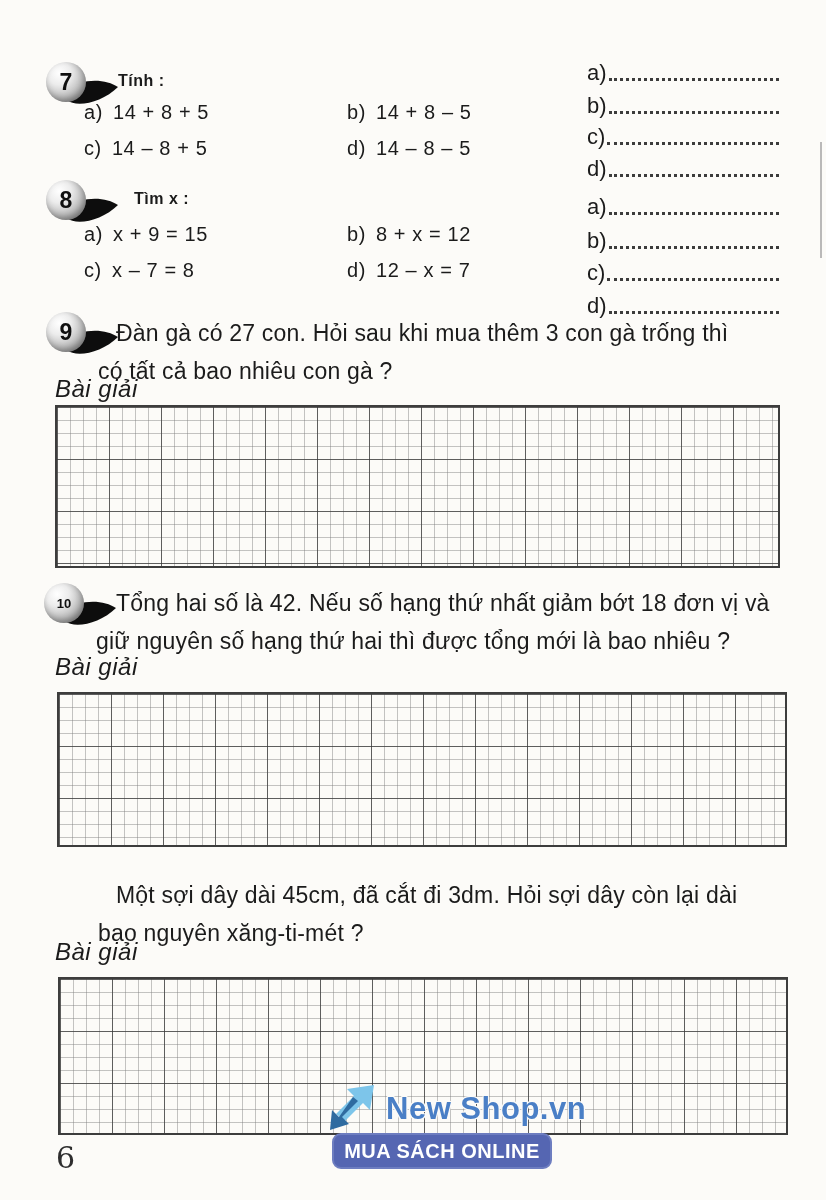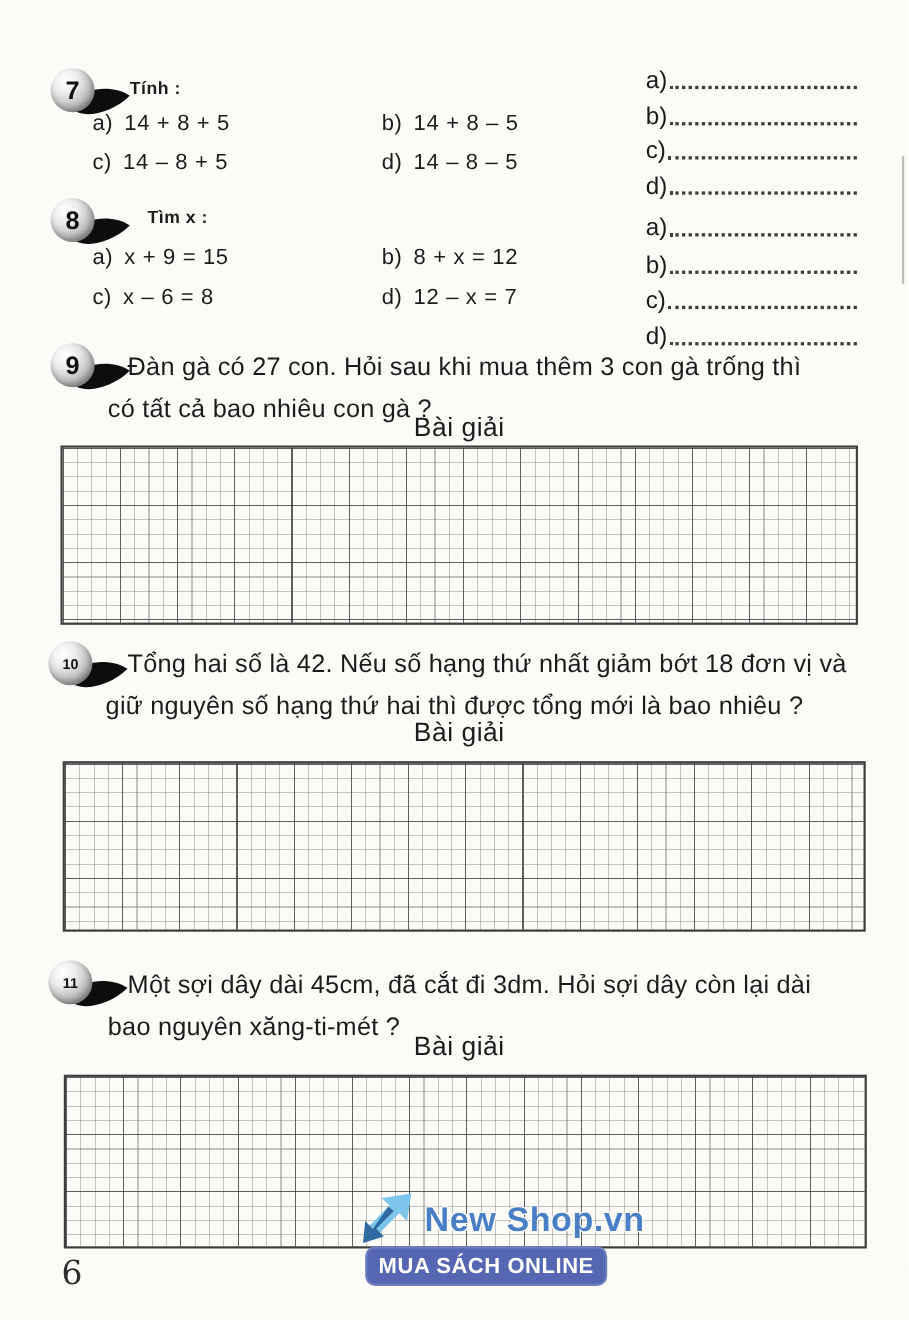--- a/index.html
+++ b/index.html
@@ -12,22 +12,22 @@
   .badge .ball{position:absolute;left:0;top:0;width:40px;height:40px;border-radius:50%;
     background:radial-gradient(circle at 33% 28%, #ffffff 0%, #ececec 30%, #bdbdbd 62%, #8f8f8f 88%, #7a7a7a 100%);
     box-shadow:inset -2px -3px 6px rgba(0,0,0,.28);
     display:flex;align-items:center;justify-content:center;font-weight:bold;font-size:23px;color:#101010;}
   .badge.wide .ball{font-size:13px;}
 
   .ex-title{position:absolute;font-weight:bold;font-size:16px;letter-spacing:.5px;white-space:nowrap;}
   .eq{position:absolute;font-size:20px;letter-spacing:.6px;white-space:nowrap;}
   .eq .lbl{margin-right:10px;}
   .prob{position:absolute;font-size:23px;letter-spacing:.2px;white-space:nowrap;}
-  .solution{position:absolute;left:55px;width:725px;text-align:center;
-            font-size:24px;letter-spacing:.5px;}
+  .solution{position:absolute;left:55px;width:725px;
+            font-style:italic;font-size:24px;letter-spacing:.5px;}
 
   .ans-row{position:absolute;left:587px;width:192px;height:28px;display:flex;align-items:flex-end;}
   .ans-lbl{font-size:22px;line-height:1;}
   .ans-dots{flex:1;border-bottom:3px dotted #3c3c3c;margin:0 0 3px 2px;}
 
   .grid{position:absolute;border:2px solid #3d3d3d;box-sizing:border-box;
     background-image:
       repeating-linear-gradient(to right, rgba(55,55,55,.72) 0 1px, transparent 1px 52px),
       repeating-linear-gradient(to bottom, rgba(55,55,55,.72) 0 1px, transparent 1px 52px),
       repeating-linear-gradient(to right, rgba(125,125,125,.45) 0 1px, transparent 1px 13px),
@@ -116,21 +116,21 @@
     </div>
   </div>
   <div class="ex-title" style="left:134px;top:190px">Tìm x :</div>
   <div class="eq" style="left:84px;top:223px">
     <span class="lbl">a)</span><span>x + 9 = 15</span>
   </div>
   <div class="eq" style="left:347px;top:223px">
     <span class="lbl">b)</span><span>8 + x = 12</span>
   </div>
   <div class="eq" style="left:84px;top:259px">
-    <span class="lbl">c)</span><span>x – 6 = 8</span>
+    <span class="lbl">c)</span><span>x – 7 = 8</span>
   </div>
   <div class="eq" style="left:347px;top:259px">
     <span class="lbl">d)</span><span>12 – x = 7</span>
   </div>
 
   <div class="badge" style="left:46px;top:312px">
     <svg class="swoosh" width="58" height="34" viewBox="0 0 58 34">
       <path d="M2 16 C18 2 42 4 54 12 C38 28 12 33 3 25 C0 22 0 19 2 16 Z" fill="#0d0d0d"></path>
     </svg>
     <div class="ball">
@@ -148,28 +148,20 @@
     </svg>
     <div class="ball">
       <span>10</span>
     </div>
   </div>
   <div class="prob" style="left:116px;top:590px">Tổng hai số là 42. Nếu số hạng thứ nhất giảm bớt 18 đơn vị và</div>
   <div class="prob" style="left:96px;top:628px">giữ nguyên số hạng thứ hai thì được tổng mới là bao nhiêu ?</div>
   <div class="solution" style="top:653px">Bài giải</div>
   <div class="grid" style="left:57px;top:692px;width:730px;height:155px"></div>
 
-  <div class="badge wide" style="left:44px;top:873px">
-    <svg class="swoosh" width="58" height="34" viewBox="0 0 58 34">
-      <path d="M2 16 C18 2 42 4 54 12 C38 28 12 33 3 25 C0 22 0 19 2 16 Z" fill="#0d0d0d"></path>
-    </svg>
-    <div class="ball">
-      <span>11</span>
-    </div>
-  </div>
   <div class="prob" style="left:116px;top:882px">Một sợi dây dài 45cm, đã cắt đi 3dm. Hỏi sợi dây còn lại dài</div>
   <div class="prob" style="left:98px;top:920px">bao nguyên xăng-ti-mét ?</div>
   <div class="solution" style="top:938px">Bài giải</div>
   <div class="grid" style="left:58px;top:977px;width:730px;height:158px"></div>
 
   <div class="logo-arrow">
     <svg width="58" height="54" viewBox="0 0 58 54">
       <polygon points="8,34 26,16 19,9 46,5 42,30 35,23 17,41" fill="#7dc5ea"></polygon>
       <polygon points="30,21 14,37 21,44 2,50 4,30 11,37 25,17" fill="#2f6ba0"></polygon>
     </svg>

